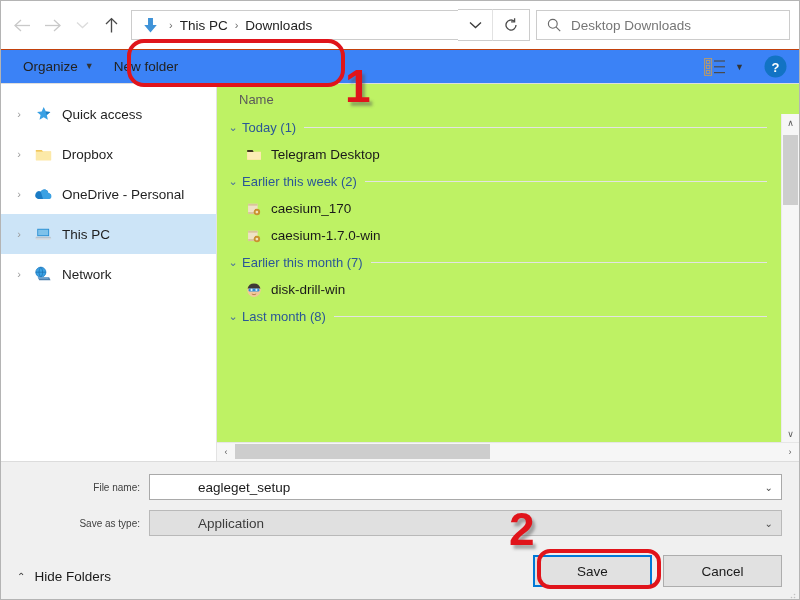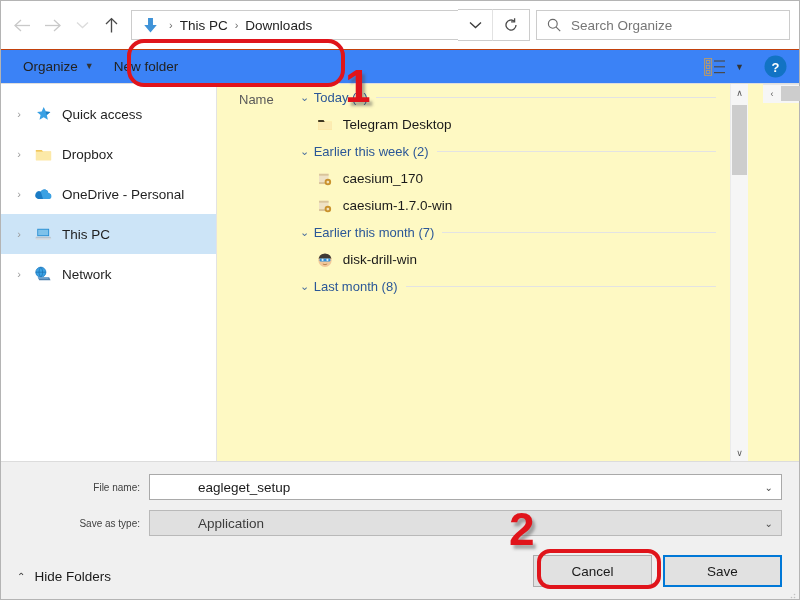--- a/index.html
+++ b/index.html
@@ -218,25 +218,24 @@
   .side-label {
     font-size: 13.5px;
     color: #1f1f1f;
     white-space: nowrap;
   }
 
   
   .listpane {
     flex: 1 1 auto;
     display: flex;
-    flex-direction: row;
+    flex-direction: column;
     min-width: 0;
-    background: #fef9c3;
+    background: #bef264;
     position: relative;
-    gap: 15px;
   }
   .col-header {
     height: 30px;
     flex: 0 0 30px;
     display: flex;
     align-items: center;
     padding-left: 22px;
     font-size: 13px;
     color: #5a5a5a;
     box-sizing: border-box;
@@ -516,21 +515,21 @@
       </svg>
     </span>
 
     <div class="search-box">
       <span class="search-icon-wrap">
         <svg width="14" height="14" viewBox="0 0 14 14">
           <circle cx="5.8" cy="5.8" r="4.4" fill="none" stroke="#6a6a6a" stroke-width="1.15"></circle>
           <line x1="9.2" y1="9.2" x2="13.2" y2="13.2" stroke="#6a6a6a" stroke-width="1.15"></line>
         </svg>
       </span>
-      <span class="search-ph">Search Organize</span>
+      <span class="search-ph">Desktop Downloads</span>
     </div>
   </div>
 
   <div class="toolbar">
     <span class="tb-item organize">
       <span>Organize</span>
       <span class="tb-caret">▼</span>
     </span>
     <span class="tb-item">
       <span>New folder</span>
@@ -738,22 +737,22 @@
         <span class="field-caret">⌄</span>
       </span>
     </div>
 
     <div class="hide-folders">
       <span class="hf-caret">⌃</span>
       <span>Hide Folders</span>
     </div>
 
     <div class="btn-row">
+      <span class="dlg-btn default">Save</span>
       <span class="dlg-btn">Cancel</span>
-      <span class="dlg-btn default">Save</span>
     </div>
 
     <span class="resize-grip">
       <svg width="10" height="10" viewBox="0 0 10 10">
         <circle cx="8.5" cy="8.5" r="0.8" fill="#8a8a8a"></circle>
         <circle cx="5.5" cy="8.5" r="0.8" fill="#8a8a8a"></circle>
         <circle cx="8.5" cy="5.5" r="0.8" fill="#8a8a8a"></circle>
       </svg>
     </span>
   </div>

